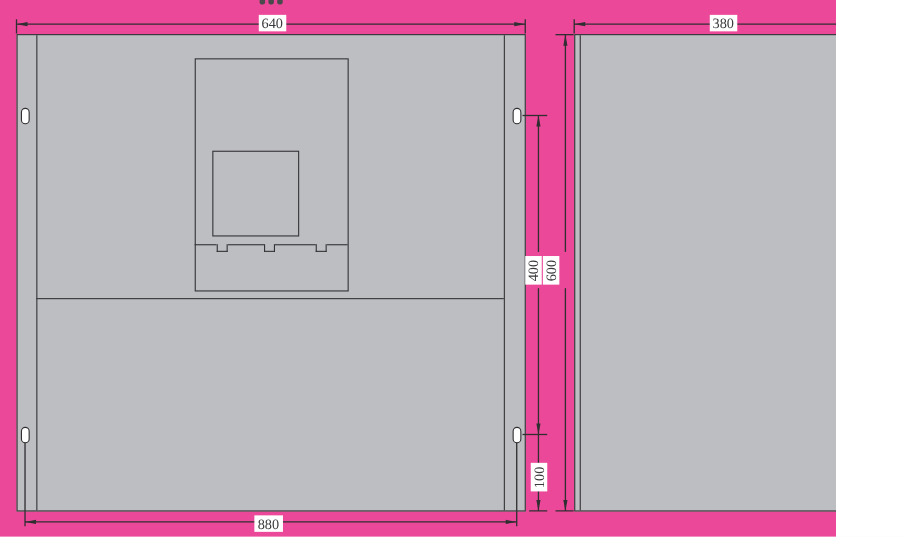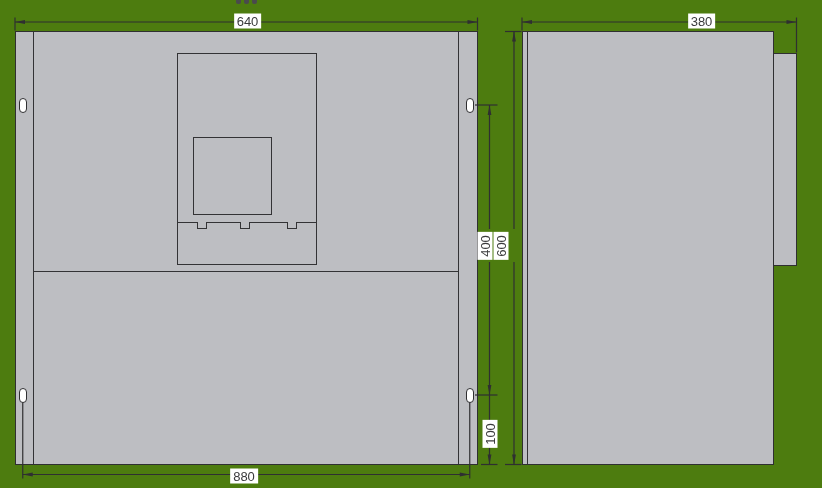--- a/index.html
+++ b/index.html
@@ -1,18 +1,18 @@
 <!DOCTYPE html>
 <html><head>
 <meta charset="utf-8">
 <style>
   html,body{margin:0;padding:0;background:#ffffff;}
   #canvas{
-    position:relative;width:822px;height:488px;background:#4d7c0f;overflow:hidden;
-    font-family:Liberation Sans, sans-serif;
+    position:relative;width:760px;height:488px;background:#ec4899;overflow:hidden;
+    font-family:Liberation Serif, serif;
   }
   .part{
     position:absolute;box-sizing:border-box;
     background:#bdbec2;border:1.5px solid #2f2f31;
   }
   .feature{position:absolute;box-sizing:border-box;border:1.3px solid #333335;background:transparent;}
   .lineV{position:absolute;width:1.3px;background:#333335;}
   .lineH{position:absolute;height:1.3px;background:#333335;}
   .slot{
     position:absolute;box-sizing:border-box;width:8px;height:15.5px;
@@ -114,21 +114,21 @@
 
       <polygon points="489.5,105 487.6,115 491.4,115"></polygon>
       <polygon points="489.5,395 487.6,385 491.4,385"></polygon>
 
       <polygon points="489.5,464.5 487.6,454.5 491.4,454.5"></polygon>
     </g>
   </svg>
 
   <span class="dim-label" style="left:247.5px;top:20.5px;">640</span>
 
-  <span class="dim-label" style="left:657.5px;top:20.5px;margin-left:44px;">380</span>
+  <span class="dim-label" style="left:657.5px;top:20.5px;">380</span>
 
   <span class="dim-label" style="left:244px;top:476px;">880</span>
 
   <span class="dim-label vert" style="left:485px;top:245.5px;">400</span>
 
   <span class="dim-label vert" style="left:500.5px;top:245.5px;">600</span>
 
   <span class="dim-label vert" style="left:489.5px;top:434px;">100</span>
 
 </div>

